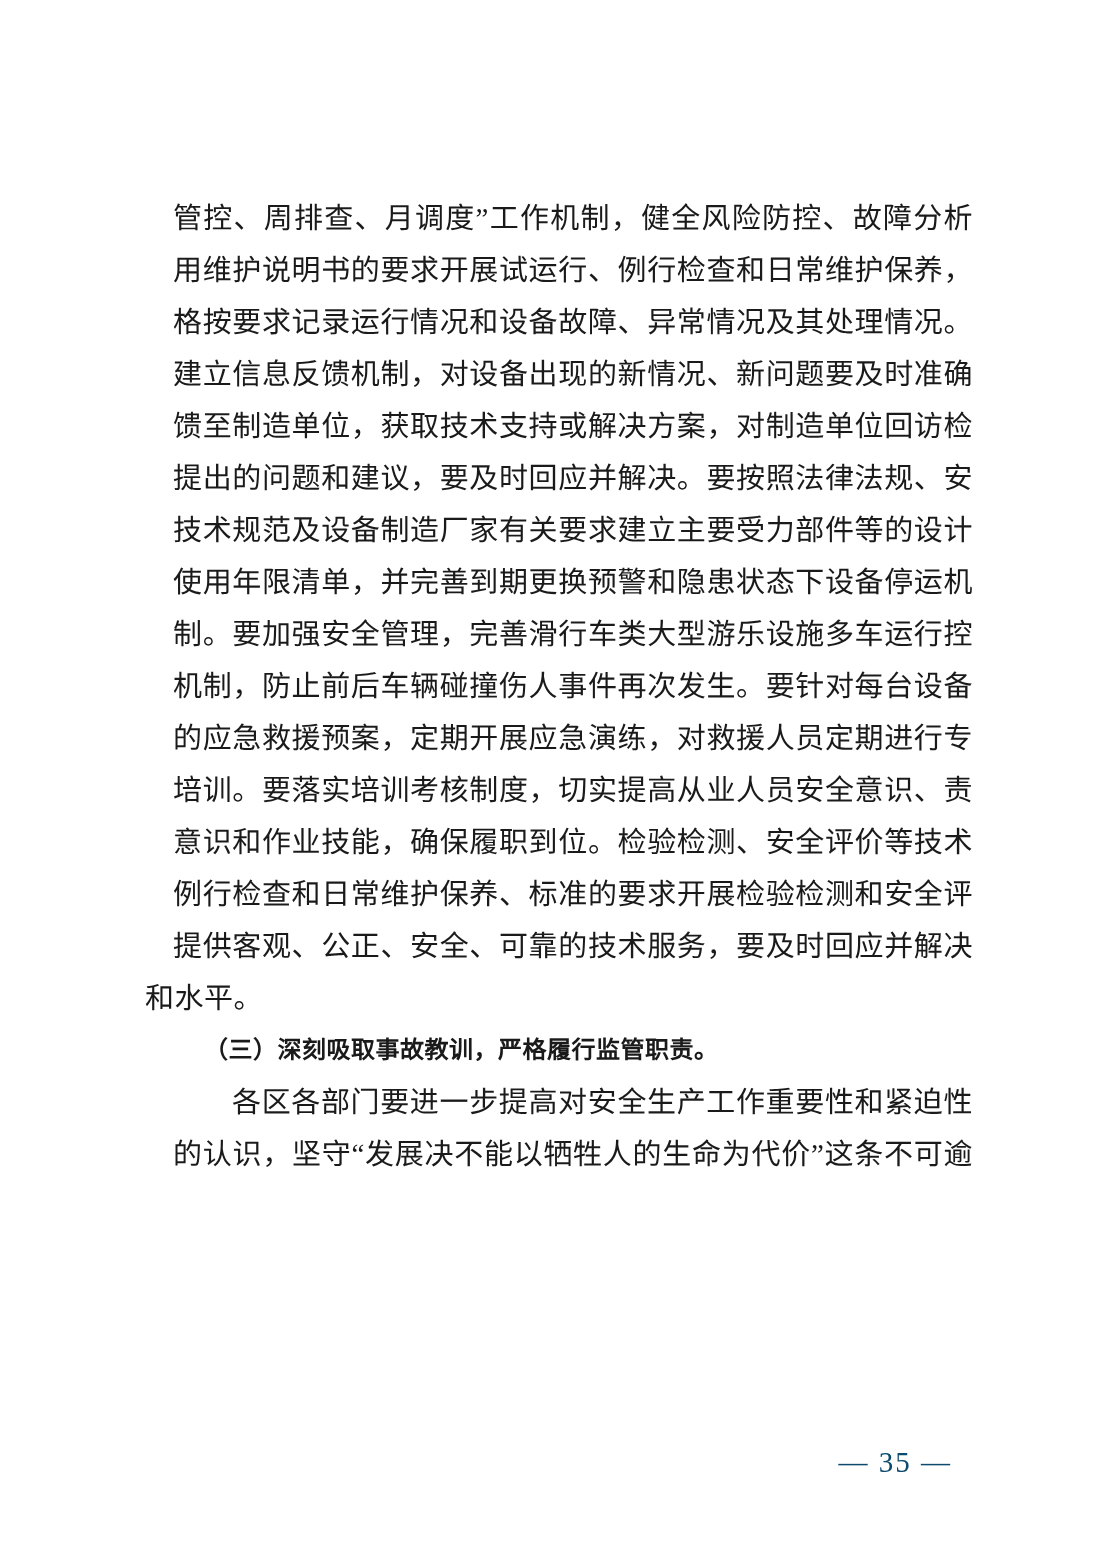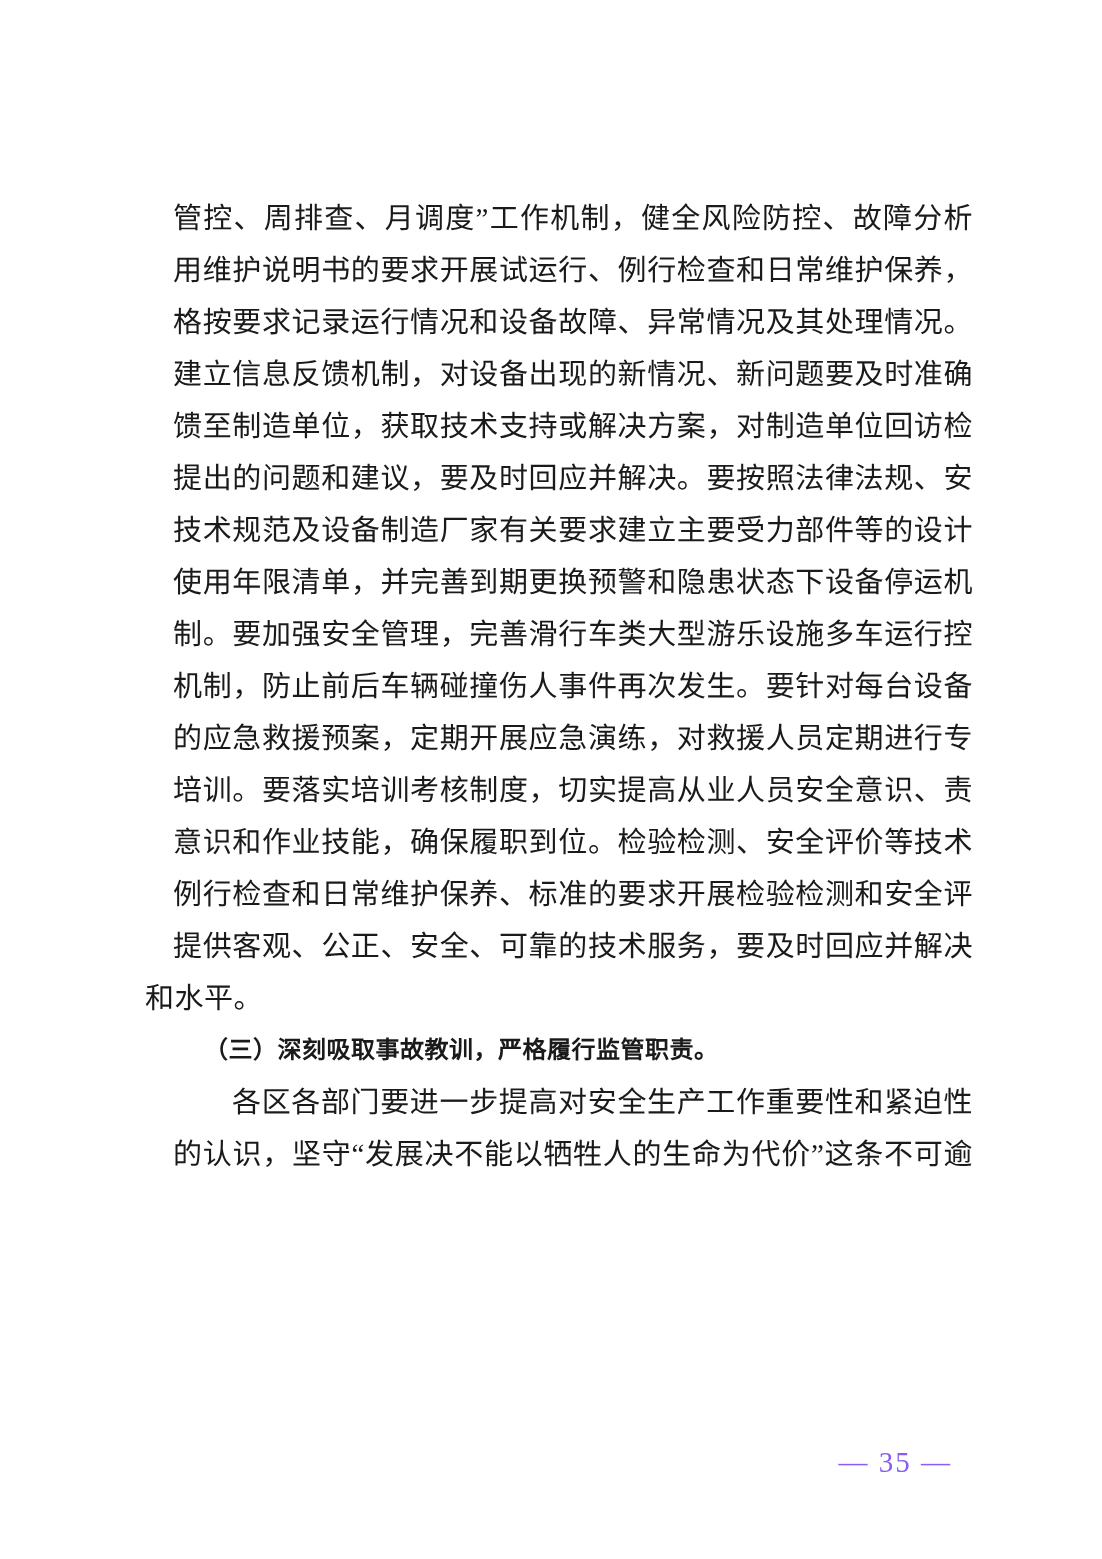--- a/index.html
+++ b/index.html
@@ -49,21 +49,21 @@
     font-size: 24px;
     letter-spacing: 0.5px;
   }
   .page-footer {
     position: absolute;
     top: 1444px;
     right: 150px;
     font-size: 29px;
     line-height: 36px;
     letter-spacing: 2px;
-    color: #8b5cf6;
+    color: #0c4a6e;
   }
 </style>
 </head>
 <body>
 
 <div class="page">
   <div class="text-block">
       <div class="line justify">管控、周排查、月调度”工作机制，健全风险防控、故障分析和</div>
       <div class="line justify">用维护说明书的要求开展试运行、例行检查和日常维护保养，严</div>
       <div class="line justify">格按要求记录运行情况和设备故障、异常情况及其处理情况。要</div>

